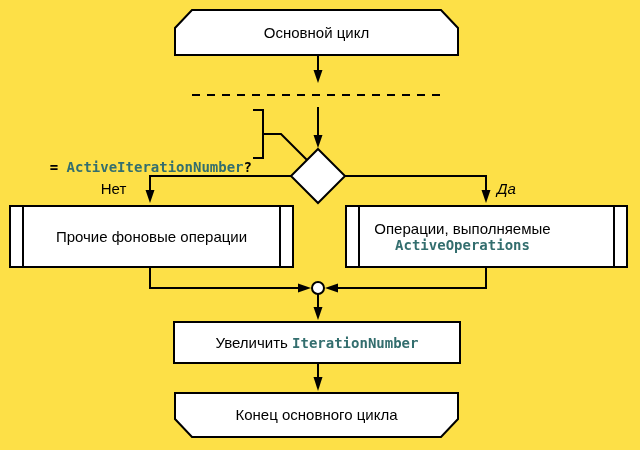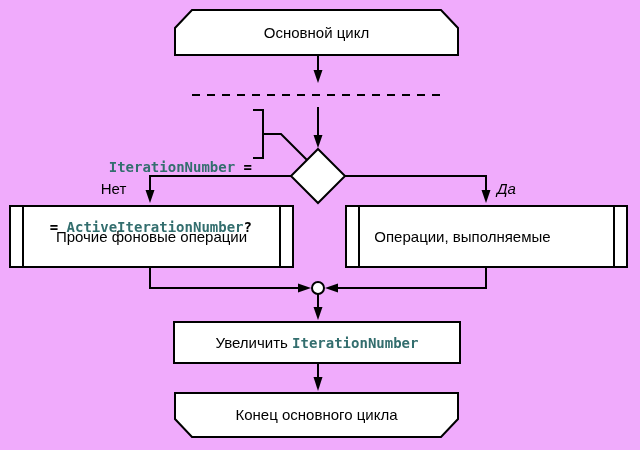--- a/index.html
+++ b/index.html
@@ -4,21 +4,21 @@
 <style>
   html, body {
     margin: 0;
     padding: 0;
     background: #ffffff;
   }
   #stage {
     position: relative;
     width: 640px;
     height: 450px;
-    background: #f0abfc;
+    background: #fde047;
     font-family: "Liberation Sans", sans-serif;
     color: #000000;
     overflow: hidden;
   }
   #diagram-svg {
     position: absolute;
     left: 0;
     top: 0;
   }
   .shape {
@@ -120,32 +120,32 @@
 
     <path class="edge" d="M318,363 V378"></path>
     <polygon class="arrowhead" points="313.5,377 322.5,377 318,391"></polygon>
 
     <path class="shape" d="M175,393 H458 V419 L441,437 H192 L175,419 Z"></path>
   </svg>
 
   <div class="txt center" style="left:175px; top:10px; width:283px; height:45px;">Основной цикл</div>
 
   <div class="txt note" style="left:0px; top:117px; width:252px;">
-    <div><span class="code">IterationNumber</span><span> =</span></div>
     <div><span>= </span><span class="code">ActiveIterationNumber</span><span>?</span></div>
   </div>
 
   <div class="txt" style="left:90px; top:181px; width:47px; text-align:center;">Нет</div>
 
   <div class="txt" style="left:497px; top:181px; width:50px; text-align:left;font-style:italic;">Да</div>
 
   <div class="txt center" style="left:23px; top:206px; width:257px; height:61px;border-radius:7px;">Прочие фоновые операции</div>
 
   <div class="txt col-center" style="left:359px; top:206px; width:207px; height:61px;">
     <div>Операции, выполняемые</div>
+    <div class="code">ActiveOperations</div>
   </div>
 
   <div class="txt center" style="left:174px; top:322px; width:286px; height:41px;">
     <span>Увеличить </span><span class="code">IterationNumber</span>
   </div>
 
   <div class="txt center" style="left:175px; top:393px; width:283px; height:44px;">Конец основного цикла</div>
 
 </div>
 

